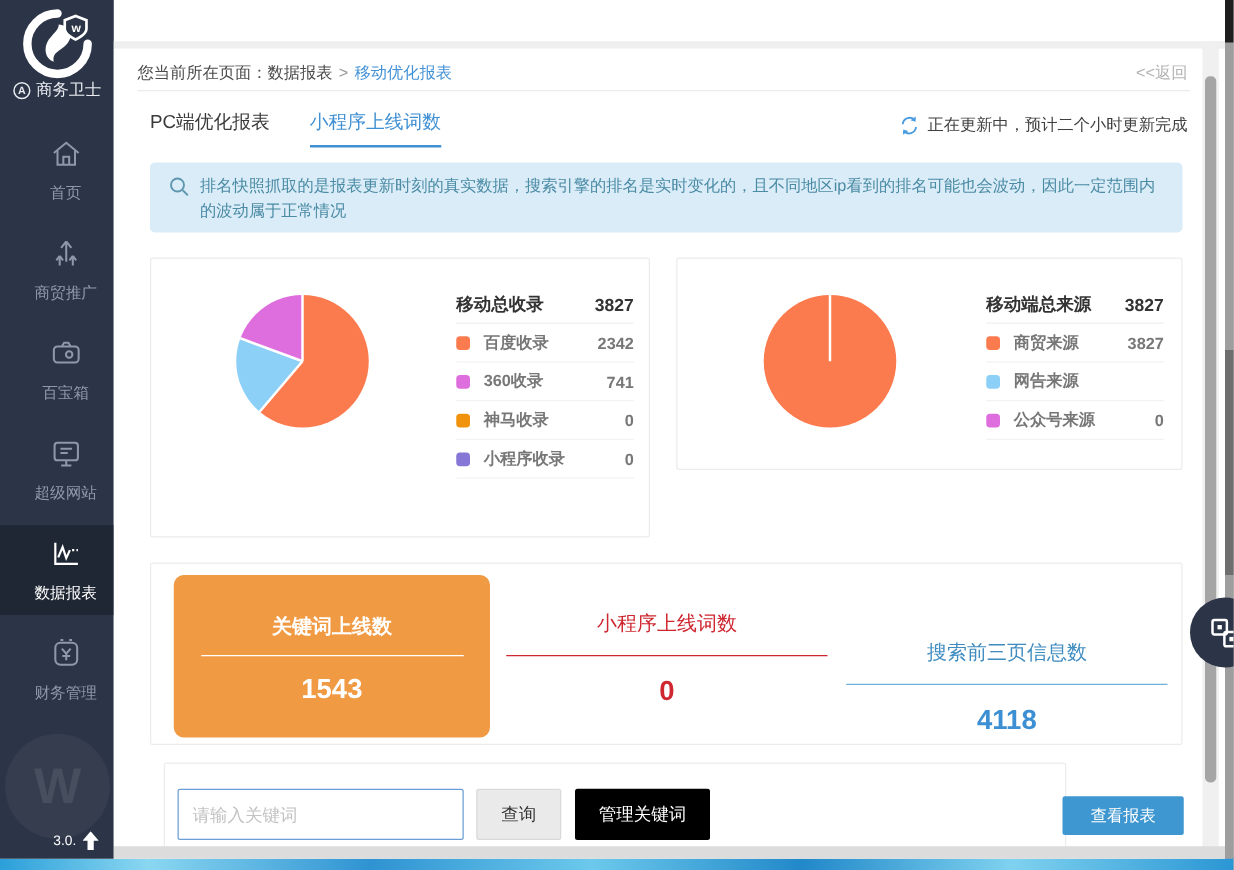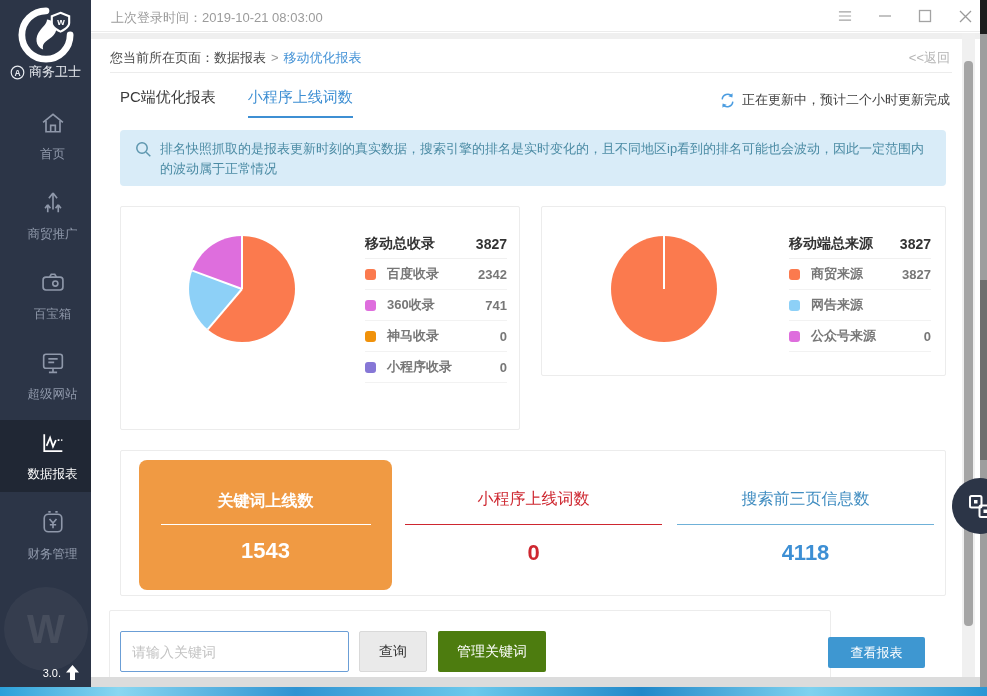--- a/index.html
+++ b/index.html
@@ -80,40 +80,40 @@
   .legend-row .lv { margin-left:auto; }
 
   .stats-card { left:29px; top:411px; width:826px; height:146px; }
   .stat-orange { position:absolute; left:18px; top:9px; width:253px; height:130px; background:#f09a43;
     border-radius:8px; text-align:center; color:#fff; padding-top:31px; cursor:pointer; }
   .stat-orange .st { font-size:16px; font-weight:bold; }
   .stat-orange .sd { width:210px; height:1px; background:#fff; margin:12px auto 0; }
   .stat-orange .sv { font-size:22px; font-weight:bold; margin-top:13px; }
   .stat-plain { position:absolute; top:38px; width:257px; text-align:center; cursor:pointer; }
   .stat-red { left:284px; }
-  .stat-blue { left:556px; }
+  .stat-blue { left:556px;margin-top:23px; }
   .stat-plain .st { font-size:16px; font-weight:normal; }
   .stat-red .st { color:#ce2730; }
   .stat-blue .st { color:#3f8cc0; }
   .stat-plain .sd { height:1px; margin-top:14px; }
   .stat-red .sd { background:#ce2730; }
   .stat-blue .sd { background:#6fb1d8; }
   .stat-plain .sv { font-size:22px; font-weight:bold; margin-top:15px; }
   .stat-red .sv { color:#ce2730; }
   .stat-blue .sv { color:#3d8fd4; }
 
-  .kw-card { left:18px; top:571px; width:722px; height:80px; }
+  .kw-card { left:40px; top:571px; width:722px; height:80px; }
   .kw-input { position:absolute; left:10px; top:20px; width:229px; height:41px; border:1px solid #6b9ed6;
     border-radius:2px; font-size:14px; color:#333; padding:0 11px; outline:none;
     font-family:"Liberation Sans","DejaVu Sans",sans-serif; }
   .kw-input::placeholder { color:#c3c3c3; }
   .btn { border:none; cursor:pointer; font-family:"Liberation Sans","DejaVu Sans",sans-serif; }
   .btn-query { position:absolute; left:249px; top:20px; width:68px; height:41px; background:#eaeaea;
     border:1px solid #d9d9d9; font-size:14px; color:#333; border-radius:2px; }
-  .btn-manage { position:absolute; left:328px; top:20px; width:108px; height:41px; background:#4d7c0f;
+  .btn-manage { position:absolute; left:328px; top:20px; width:108px; height:41px; background:#000000;
     color:#fff; font-size:14px; border-radius:2px; }
   .btn-report { position:absolute; left:718px; top:26px; width:97px; height:31px; background:#3e97d1;
     color:#fff; font-size:13px; border-radius:2px; }
 
   .scrollbar { position:absolute; left:962px; top:33px; width:13px; height:654px; background:#f0f0f0; }
   .scroll-thumb { position:absolute; left:2px; top:28px; width:9px; height:565px; background:#a5a5a5; border-radius:4px; }
 
   .qr-float { position:absolute; left:952px; top:478px; width:56px; height:56px; border-radius:50%;
     background:#2c3547; z-index:40; display:flex; align-items:center; justify-content:center; cursor:pointer; }
 </style>
@@ -198,45 +198,20 @@
           <span>W</span>
         </div>
       <div class="version">
         <span>3.0.</span>
         <svg width="13" height="15" viewBox="0 0 13 15">
           <path d="M6.5 0 L13 7.5 H9 V15 H4 V7.5 H0 Z" fill="#fff"></path>
         </svg>
       </div>
     </aside>
 
-    <div class="titlebar">
-      <span class="login-text">上次登录时间：2019-10-21 08:03:00</span>
-      <div class="win-controls">
-        <span class="win-btn">
-          <svg width="15" height="12" viewBox="0 0 15 12">
-              <path d="M1 1.5 h13 M1 6 h13 M1 10.5 h13" stroke="#a3a3a3" stroke-width="1.3"></path>
-            </svg>
-        </span>
-        <span class="win-btn">
-          <svg width="14" height="12" viewBox="0 0 14 12">
-              <path d="M1 6 h12" stroke="#a3a3a3" stroke-width="1.3"></path>
-            </svg>
-        </span>
-        <span class="win-btn">
-          <svg width="14" height="14" viewBox="0 0 14 14">
-              <rect x="1.5" y="1.5" width="11" height="11" fill="none" stroke="#a3a3a3" stroke-width="1.3"></rect>
-            </svg>
-        </span>
-        <span class="win-btn">
-          <svg width="13" height="13" viewBox="0 0 13 13">
-              <path d="M1 1 L12 12 M12 1 L1 12" stroke="#9a9a9a" stroke-width="1.3"></path>
-            </svg>
-        </span>
-      </div>
-    </div>
     <div class="topgap"></div>
 
     <div class="content">
 
       <div class="breadcrumb">
         <span>您当前所在页面：</span><span>数据报表</span><span class="sep">&gt;</span><span class="cur">移动优化报表</span>
       </div>
       <span class="back-link">&lt;&lt;返回</span>
       <div class="crumb-divider"></div>
 

